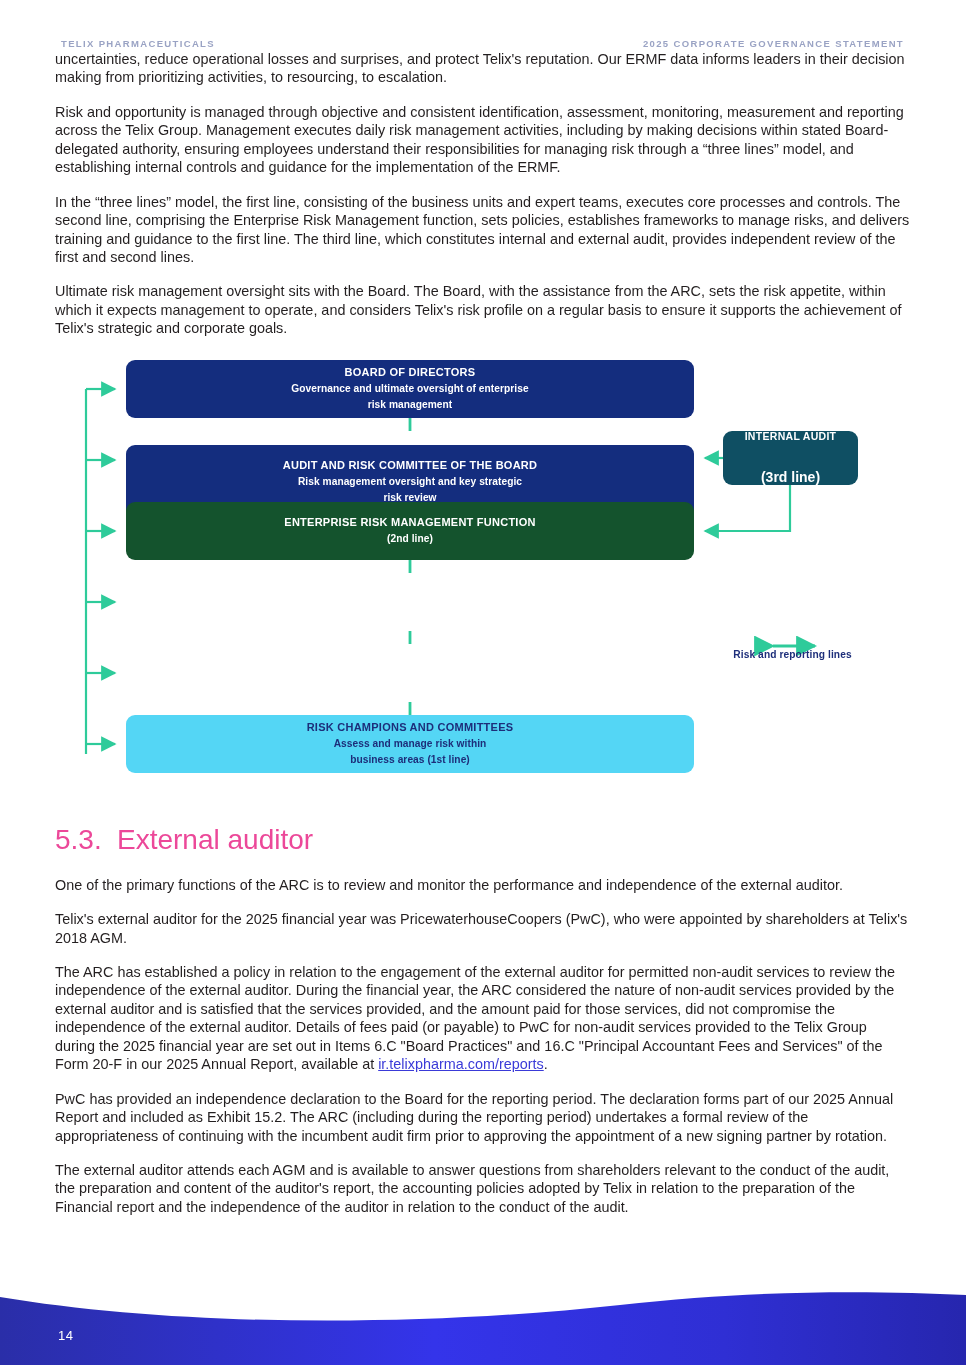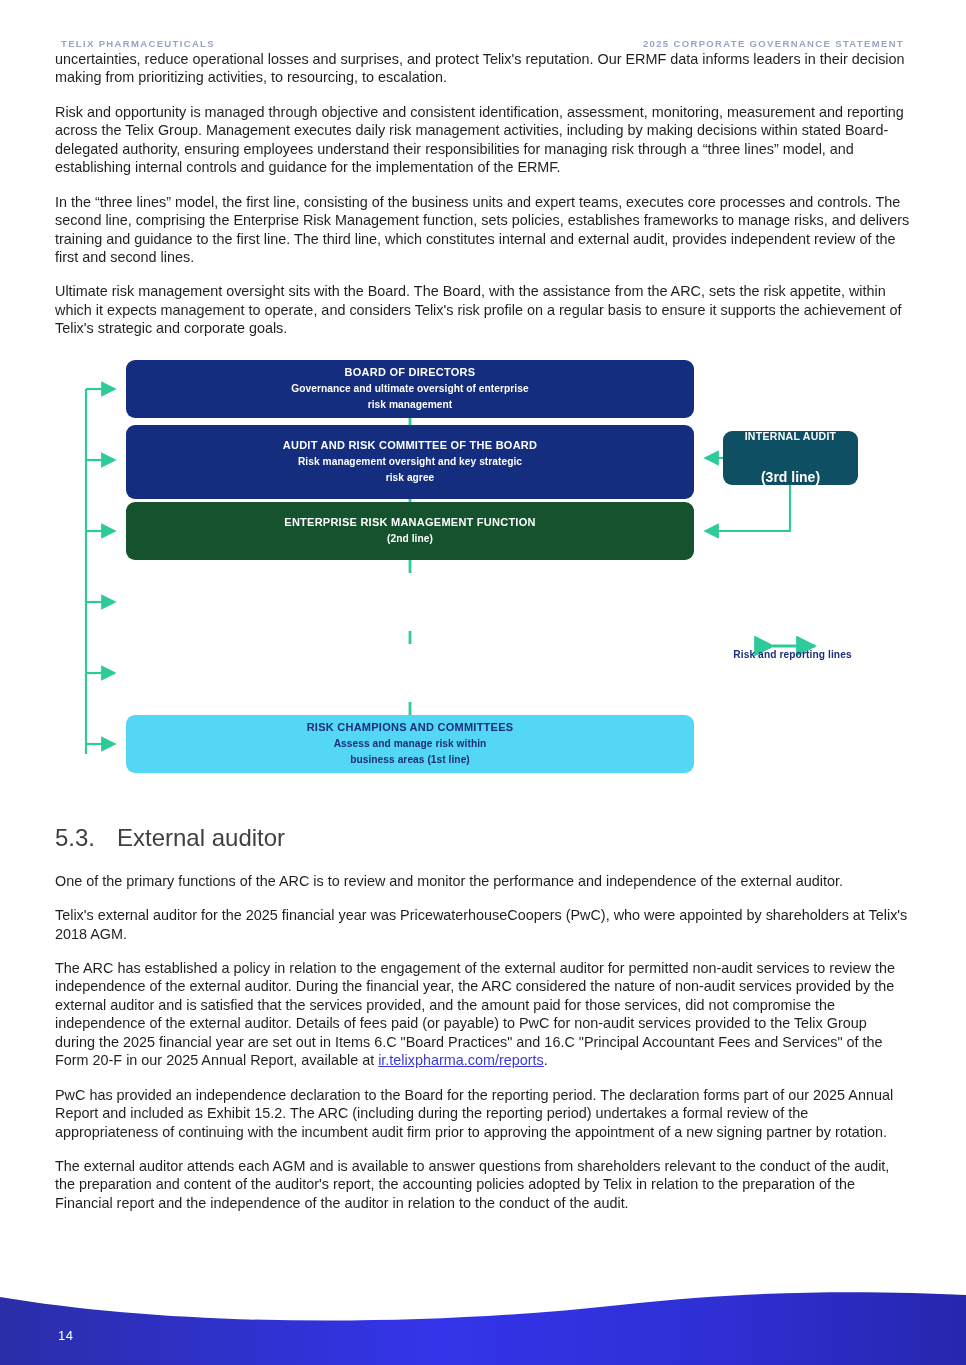--- a/index.html
+++ b/index.html
@@ -60,22 +60,22 @@
 
   a.inline-link {
     color: #3a3ad8;
     text-decoration: underline;
   }
 
   
   .section-heading {
     display: flex;
     align-items: baseline;
-    color: #404040;
-    font-size: 24px;
+    color: #ec4899;
+    font-size: 28px;
     font-weight: 400;
     margin-top: 30px;
     margin-bottom: 20px;
   }
   .section-number { width: 62px; flex: 0 0 62px; }
   .section-title { }
 
   
   .diagram {
     position: relative;
@@ -114,21 +114,21 @@
     font-weight: 600;
     letter-spacing: 0.05px;
     line-height: 1.52;
   }
 
   .node.dark   { background: #142d7e; color: #ffffff; }
   .node.bright { background: #14532d; color: #ffffff; text-align: center; }
   .node.light  { background: #54d6f5; color: #1d2e7a; }
 
   .node.n1 { top: 6px;   height: 58px; }
-  .node.n2 { top: 71px;  height: 74px; text-align: center; }
+  .node.n2 { top: 91px;  height: 74px; text-align: center; }
   .node.n3 { top: 148px; height: 58px; }
   .node.n4 { top: 219px; height: 58px; }
   .node.n5 { top: 290px; height: 58px; }
   .node.n6 { top: 361px; height: 58px; }
 
   .side-node {
     position: absolute;
     left: 668px;
     top: 77px;
     width: 135px;
@@ -231,21 +231,21 @@
 
       <div class="node dark n1">
         <div class="n-title">BOARD OF DIRECTORS</div>
         <div class="n-sub">Governance and ultimate oversight of enterprise</div>
         <div class="n-sub">risk management</div>
       </div>
 
       <div class="node dark n2">
         <div class="n-title">AUDIT AND RISK COMMITTEE OF THE BOARD</div>
         <div class="n-sub">Risk management oversight and key strategic</div>
-        <div class="n-sub">risk agree</div>
+        <div class="n-sub">risk review</div>
       </div>
 
       <div class="node bright n3">
         <div class="n-title">ENTERPRISE RISK MANAGEMENT FUNCTION</div>
         <div class="n-sub">(2nd line)</div>
       </div>
 
 
 
       <div class="node light n6">

